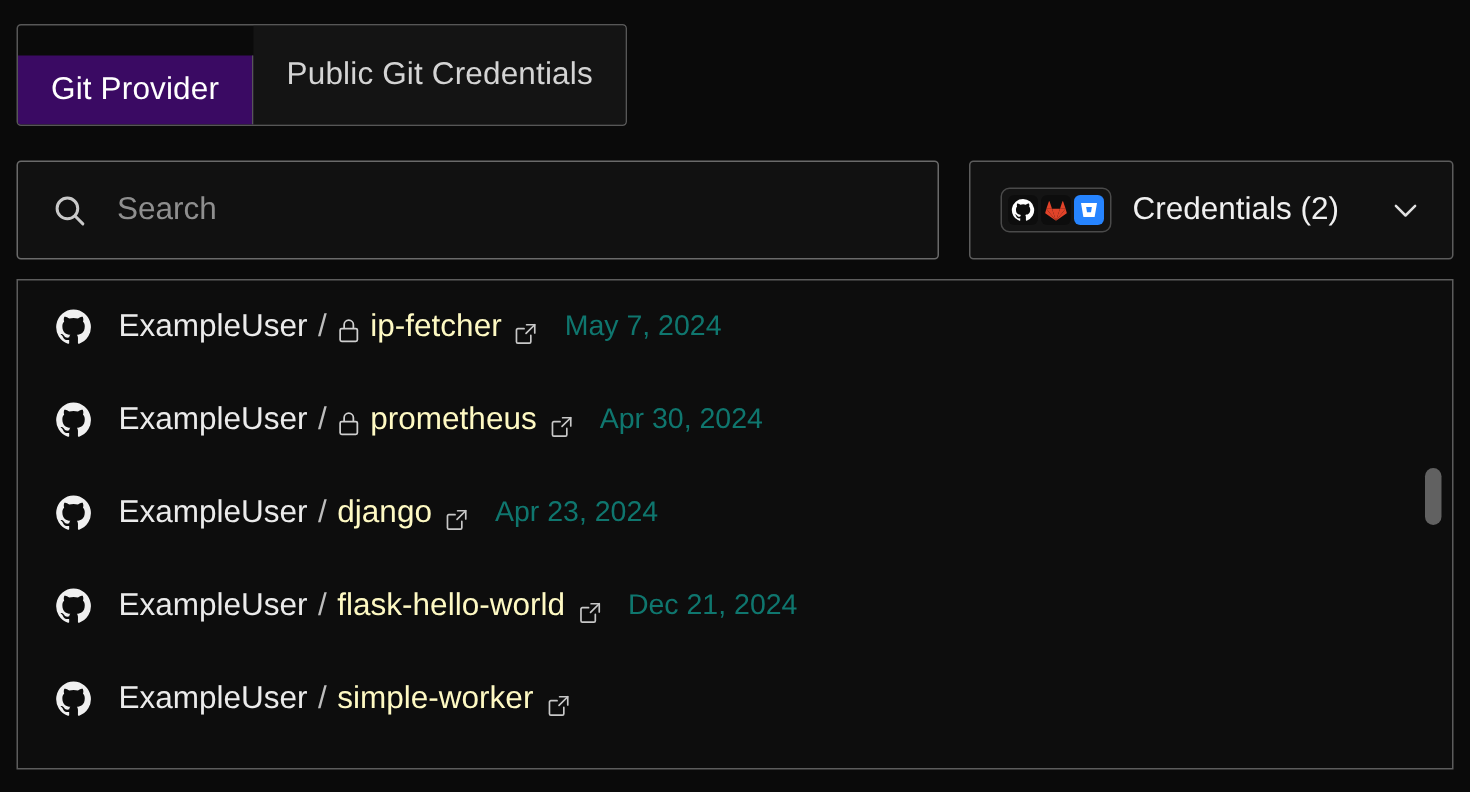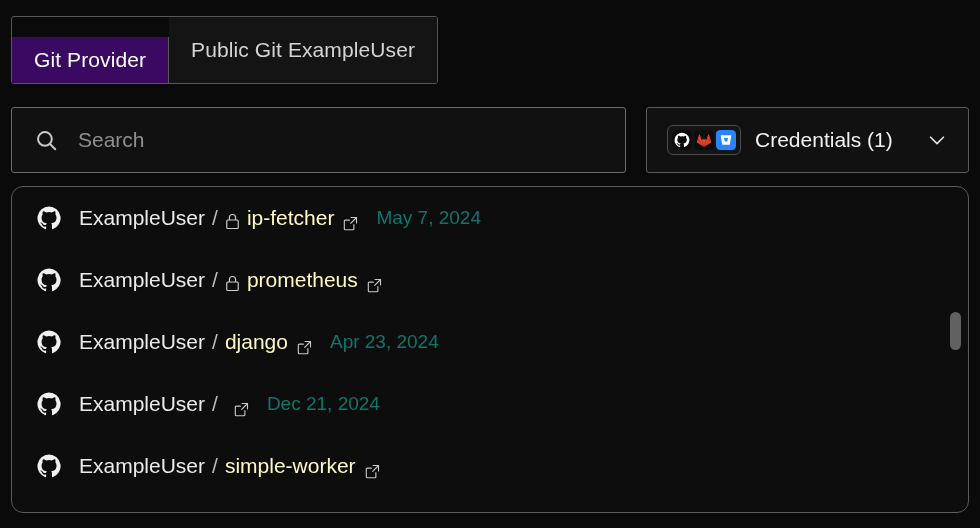--- a/index.html
+++ b/index.html
@@ -114,21 +114,21 @@
   .chev { width: 22px; height: 22px; flex: none; }
 
   
   .listpanel {
     position: absolute;
     left: 11px;
     top: 186px;
     width: 958px;
     height: 327px;
     border: 1px solid #5c5c5c;
-    border-radius: 12px;
+    border-radius: 0;
     background: #0d0d0d;
     overflow: hidden;
   }
   .repo-row {
     display: flex;
     align-items: center;
     height: 62px;
     padding: 0 0 0 24px;
     gap: 0;
     cursor: pointer;
@@ -165,21 +165,21 @@
     cursor: pointer;
   }
 </style>
 </head>
 <body>
 
 <div class="page">
 
   <div class="tabbar" id="tabbar">
       <div class="tab active">Git Provider</div>
-      <div class="tab">Public Git ExampleUser</div>
+      <div class="tab">Public Git Credentials</div>
     </div>
 
   <div class="searchbox">
     <span style="display:flex;align-items:center;">
       <svg width="25" height="25" viewBox="0 0 24 24" fill="none" stroke="#c9c9c9" stroke-width="1.9" stroke-linecap="round">
           <circle cx="10.5" cy="10.5" r="6.6"></circle>
           <line x1="15.4" y1="15.4" x2="20.4" y2="20.4"></line>
         </svg>
     </span>
     <input class="search-input" type="text" placeholder="Search" style="">
@@ -206,21 +206,21 @@
         </svg>
       </span>
       <span class="ci">
         <svg width="20" height="20" viewBox="0 0 24 24">
           <rect x="0" y="0" width="24" height="24" rx="5" fill="#2684ff"></rect>
           <path fill="#ffffff" d="M5.6 6.4h12.8l-1.9 11.2H7.5L5.6 6.4zm4.1 3.1.7 4.3h3.2l.7-4.3H9.7z"></path>
           <path fill="#1668e3" d="M14.3 9.5h-4.6l.7 4.3h3.2l.7-4.3z" opacity="0"></path>
         </svg>
       </span>
     </span>
-    <span class="cred-label">Credentials (1)</span>
+    <span class="cred-label">Credentials (2)</span>
     <span class="chev">
       <svg width="22" height="22" viewBox="0 0 24 24" fill="none" stroke="#e0e0e0" stroke-width="1.8" stroke-linecap="round" stroke-linejoin="round">
           <polyline points="5,9 12,16 19,9"></polyline>
         </svg>
     </span>
   </div>
 
   <div class="listpanel">
     <div id="repolist">
         <div class="repo-row">
@@ -254,20 +254,21 @@
                 <rect x="1.6" y="6.6" width="10.8" height="8" rx="1"></rect>
                 <path d="M4.1 6.6V4.3a2.9 2.9 0 0 1 5.8 0v2.3"></path>
               </svg></span>
             <span class="name">prometheus</span>
             <span class="ext-icon"><svg width="15" height="15" viewBox="0 0 16 16" fill="none" stroke="#c8c8c8" stroke-width="1.2" stroke-linecap="round" stroke-linejoin="round">
                 <path d="M8.6 1.6h5.8v5.8"></path>
                 <path d="M14.4 1.6 8.2 7.8"></path>
                 <path d="M11.6 9.2v4.4a1 1 0 0 1-1 1H2.4a1 1 0 0 1-1-1V5.4a1 1 0 0 1 1-1h4.4"></path>
               </svg></span>
           </span>
+          <span class="date">Apr 30, 2024</span>
         </div>
         <div class="repo-row">
           <span class="gh-mark"><svg width="26" height="26" viewBox="0 0 24 24">
               <path fill="#f0f0f0" d="M12 1.3A10.8 10.8 0 0 0 8.6 22.3c.54.1.74-.23.74-.52l-.02-1.84c-3 .65-3.64-1.45-3.64-1.45-.49-1.25-1.2-1.58-1.2-1.58-.98-.67.08-.66.08-.66 1.08.08 1.65 1.12 1.65 1.12.96 1.65 2.53 1.17 3.15.9.1-.7.38-1.18.68-1.45-2.39-.27-4.9-1.2-4.9-5.33 0-1.18.42-2.14 1.11-2.9-.11-.27-.48-1.37.1-2.86 0 0 .91-.29 2.98 1.1a10.3 10.3 0 0 1 5.42 0c2.06-1.39 2.97-1.1 2.97-1.1.59 1.49.22 2.59.11 2.86.69.76 1.1 1.72 1.1 2.9 0 4.14-2.51 5.05-4.91 5.32.39.33.73 1 .73 2l-.01 2.96c0 .29.2.63.75.52A10.8 10.8 0 0 0 12 1.3z"></path>
             </svg></span>
           <span class="repo-text">
             <span class="owner">ExampleUser</span>
             <span class="slash">/</span>
             <span class="name">django</span>
             <span class="ext-icon"><svg width="15" height="15" viewBox="0 0 16 16" fill="none" stroke="#c8c8c8" stroke-width="1.2" stroke-linecap="round" stroke-linejoin="round">
@@ -278,20 +279,21 @@
           </span>
           <span class="date">Apr 23, 2024</span>
         </div>
         <div class="repo-row">
           <span class="gh-mark"><svg width="26" height="26" viewBox="0 0 24 24">
               <path fill="#f0f0f0" d="M12 1.3A10.8 10.8 0 0 0 8.6 22.3c.54.1.74-.23.74-.52l-.02-1.84c-3 .65-3.64-1.45-3.64-1.45-.49-1.25-1.2-1.58-1.2-1.58-.98-.67.08-.66.08-.66 1.08.08 1.65 1.12 1.65 1.12.96 1.65 2.53 1.17 3.15.9.1-.7.38-1.18.68-1.45-2.39-.27-4.9-1.2-4.9-5.33 0-1.18.42-2.14 1.11-2.9-.11-.27-.48-1.37.1-2.86 0 0 .91-.29 2.98 1.1a10.3 10.3 0 0 1 5.42 0c2.06-1.39 2.97-1.1 2.97-1.1.59 1.49.22 2.59.11 2.86.69.76 1.1 1.72 1.1 2.9 0 4.14-2.51 5.05-4.91 5.32.39.33.73 1 .73 2l-.01 2.96c0 .29.2.63.75.52A10.8 10.8 0 0 0 12 1.3z"></path>
             </svg></span>
           <span class="repo-text">
             <span class="owner">ExampleUser</span>
             <span class="slash">/</span>
+            <span class="name">flask-hello-world</span>
             <span class="ext-icon"><svg width="15" height="15" viewBox="0 0 16 16" fill="none" stroke="#c8c8c8" stroke-width="1.2" stroke-linecap="round" stroke-linejoin="round">
                 <path d="M8.6 1.6h5.8v5.8"></path>
                 <path d="M14.4 1.6 8.2 7.8"></path>
                 <path d="M11.6 9.2v4.4a1 1 0 0 1-1 1H2.4a1 1 0 0 1-1-1V5.4a1 1 0 0 1 1-1h4.4"></path>
               </svg></span>
           </span>
           <span class="date">Dec 21, 2024</span>
         </div>
         <div class="repo-row">
           <span class="gh-mark"><svg width="26" height="26" viewBox="0 0 24 24">

